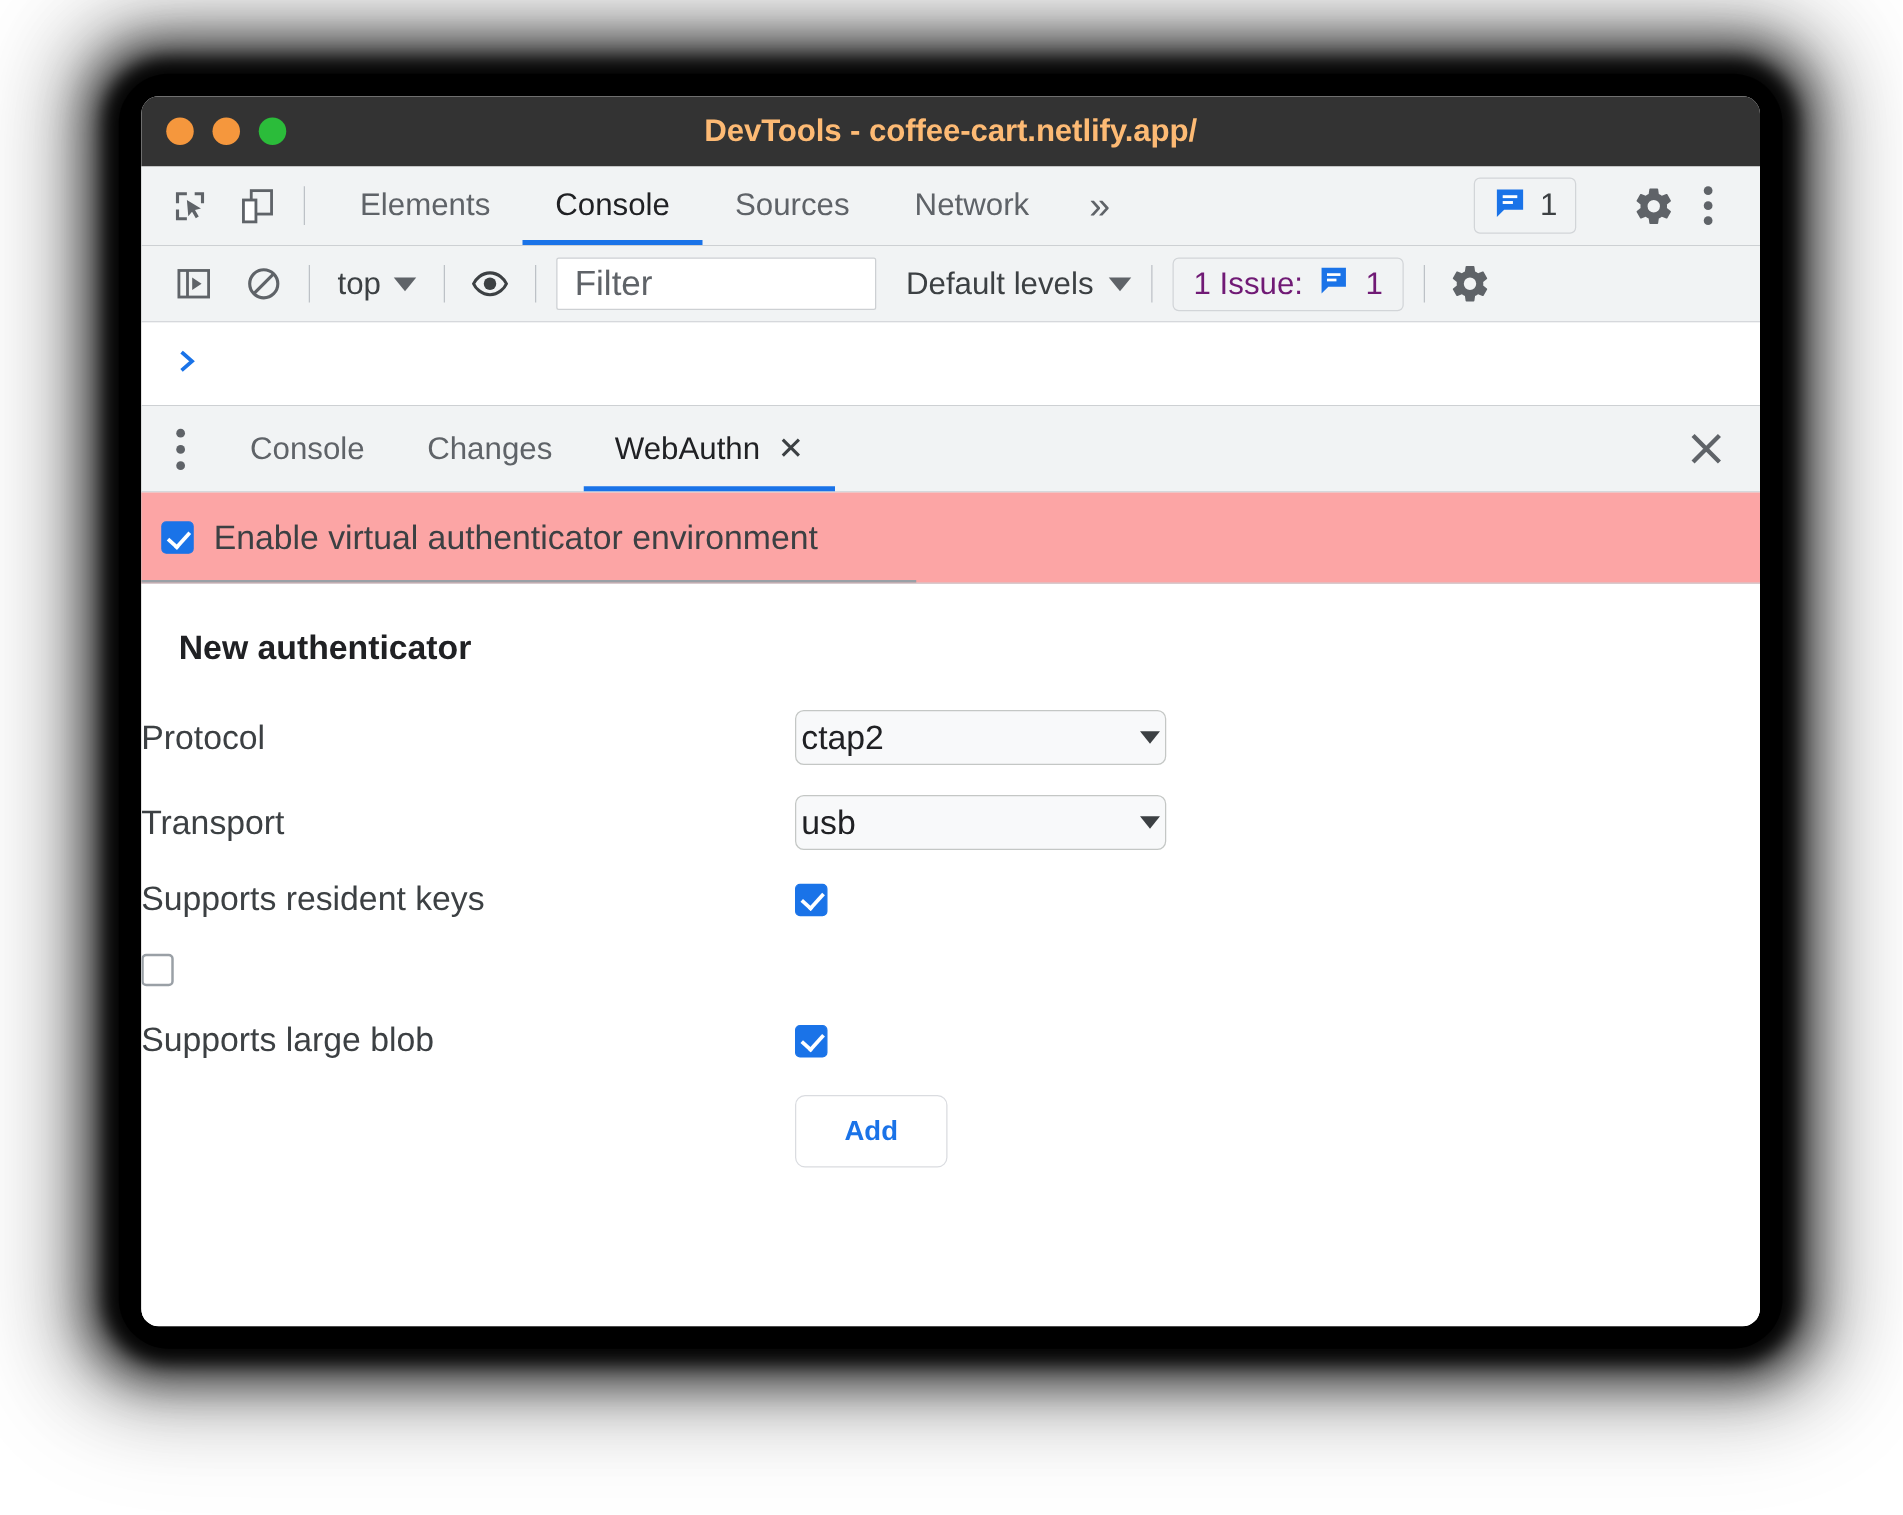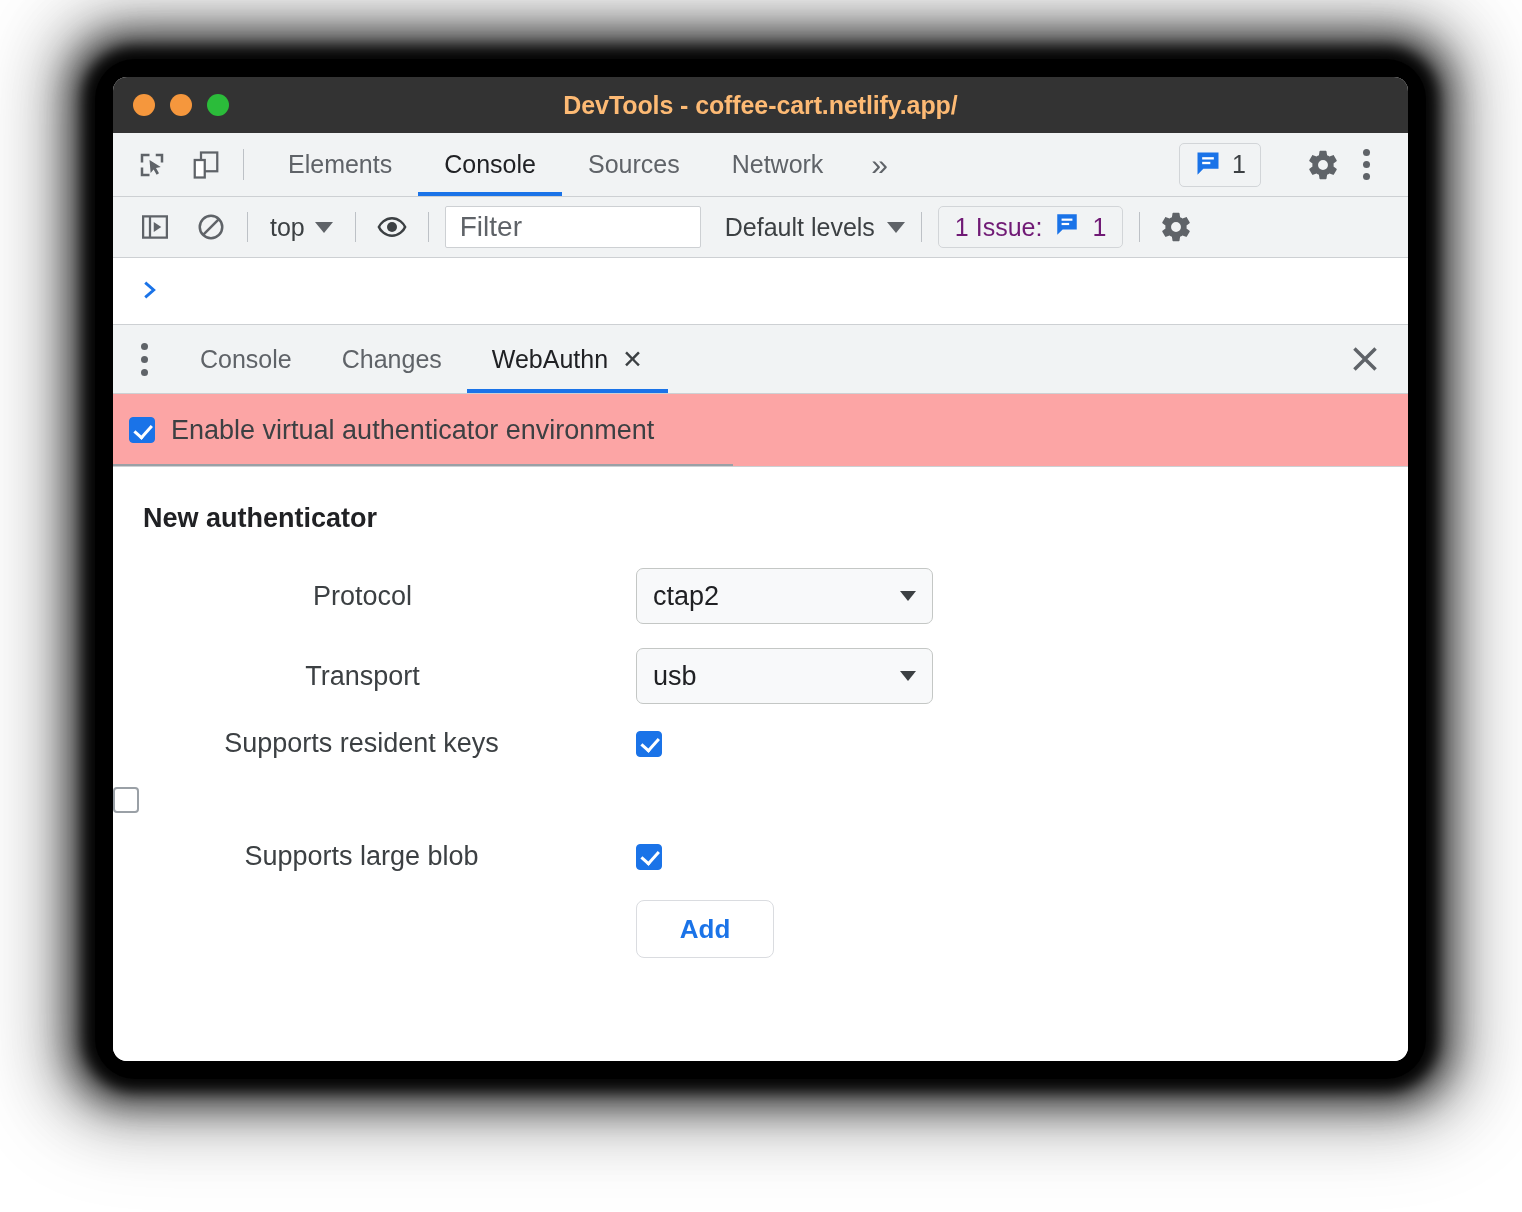--- a/index.html
+++ b/index.html
@@ -341,35 +341,35 @@
     margin-left: 30px;
     margin-bottom: 34px;
   }
   .form-row {
     display: flex;
     align-items: center;
     margin-bottom: 24px;
   }
   .form-label {
     width: 523px;
-    text-align: center;
+    text-align: left;
     padding-right: 24px;
     font-size: 27px;
     color: #3c4043;
     box-sizing: border-box;
   }
   .form-select {
     width: 297px;
-    height: 56px;
+    height: 44px;
     background: #f8f9fa;
     border: 1px solid #c4c7c5;
     border-radius: 7px;
     display: flex;
     align-items: center;
-    padding: 0 16px;
+    padding: 0 4px;
     box-sizing: border-box;
     font-size: 27px;
     color: #202124;
   }
   .form-select .sel-caret {
     margin-left: auto;
     width: 0; height: 0;
     border-left: 8px solid transparent;
     border-right: 8px solid transparent;
     border-top: 10px solid #3c4043;
@@ -380,29 +380,29 @@
     margin-bottom: 28px;
   }
   .cb-row .form-label { padding-right: 26px; }
   .add-row {
     display: flex;
     align-items: center;
     margin-top: 14px;
   }
   .add-spacer { width: 523px; }
   .add-btn {
-    width: 138px;
+    width: 122px;
     height: 58px;
     border: 1px solid #dadce0;
     border-radius: 8px;
     background: #ffffff;
     display: flex;
     align-items: center;
     justify-content: center;
-    font-size: 26px;
+    font-size: 22px;
     color: #1a73e8;
     font-weight: bold;
     box-sizing: border-box;
   }
 </style>
 </head>
 <body>
 
 <div id="backdrop"></div>
 

